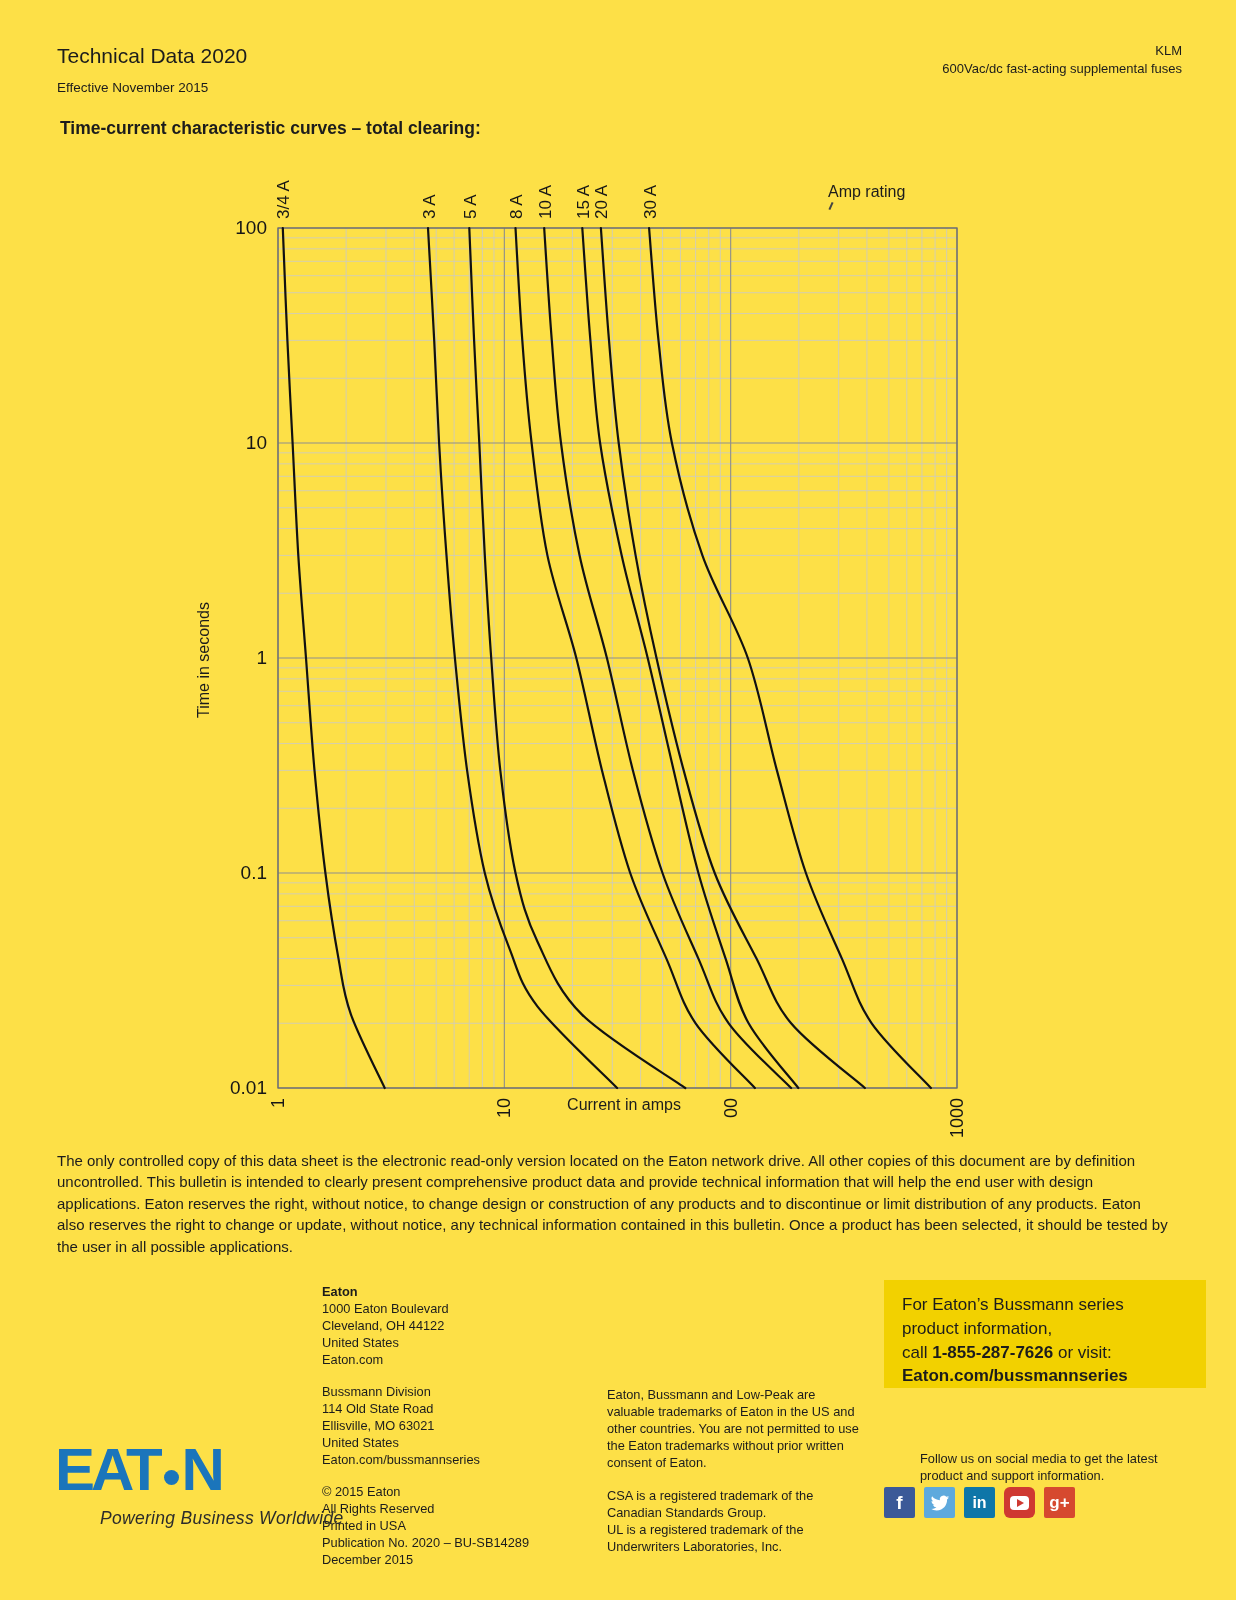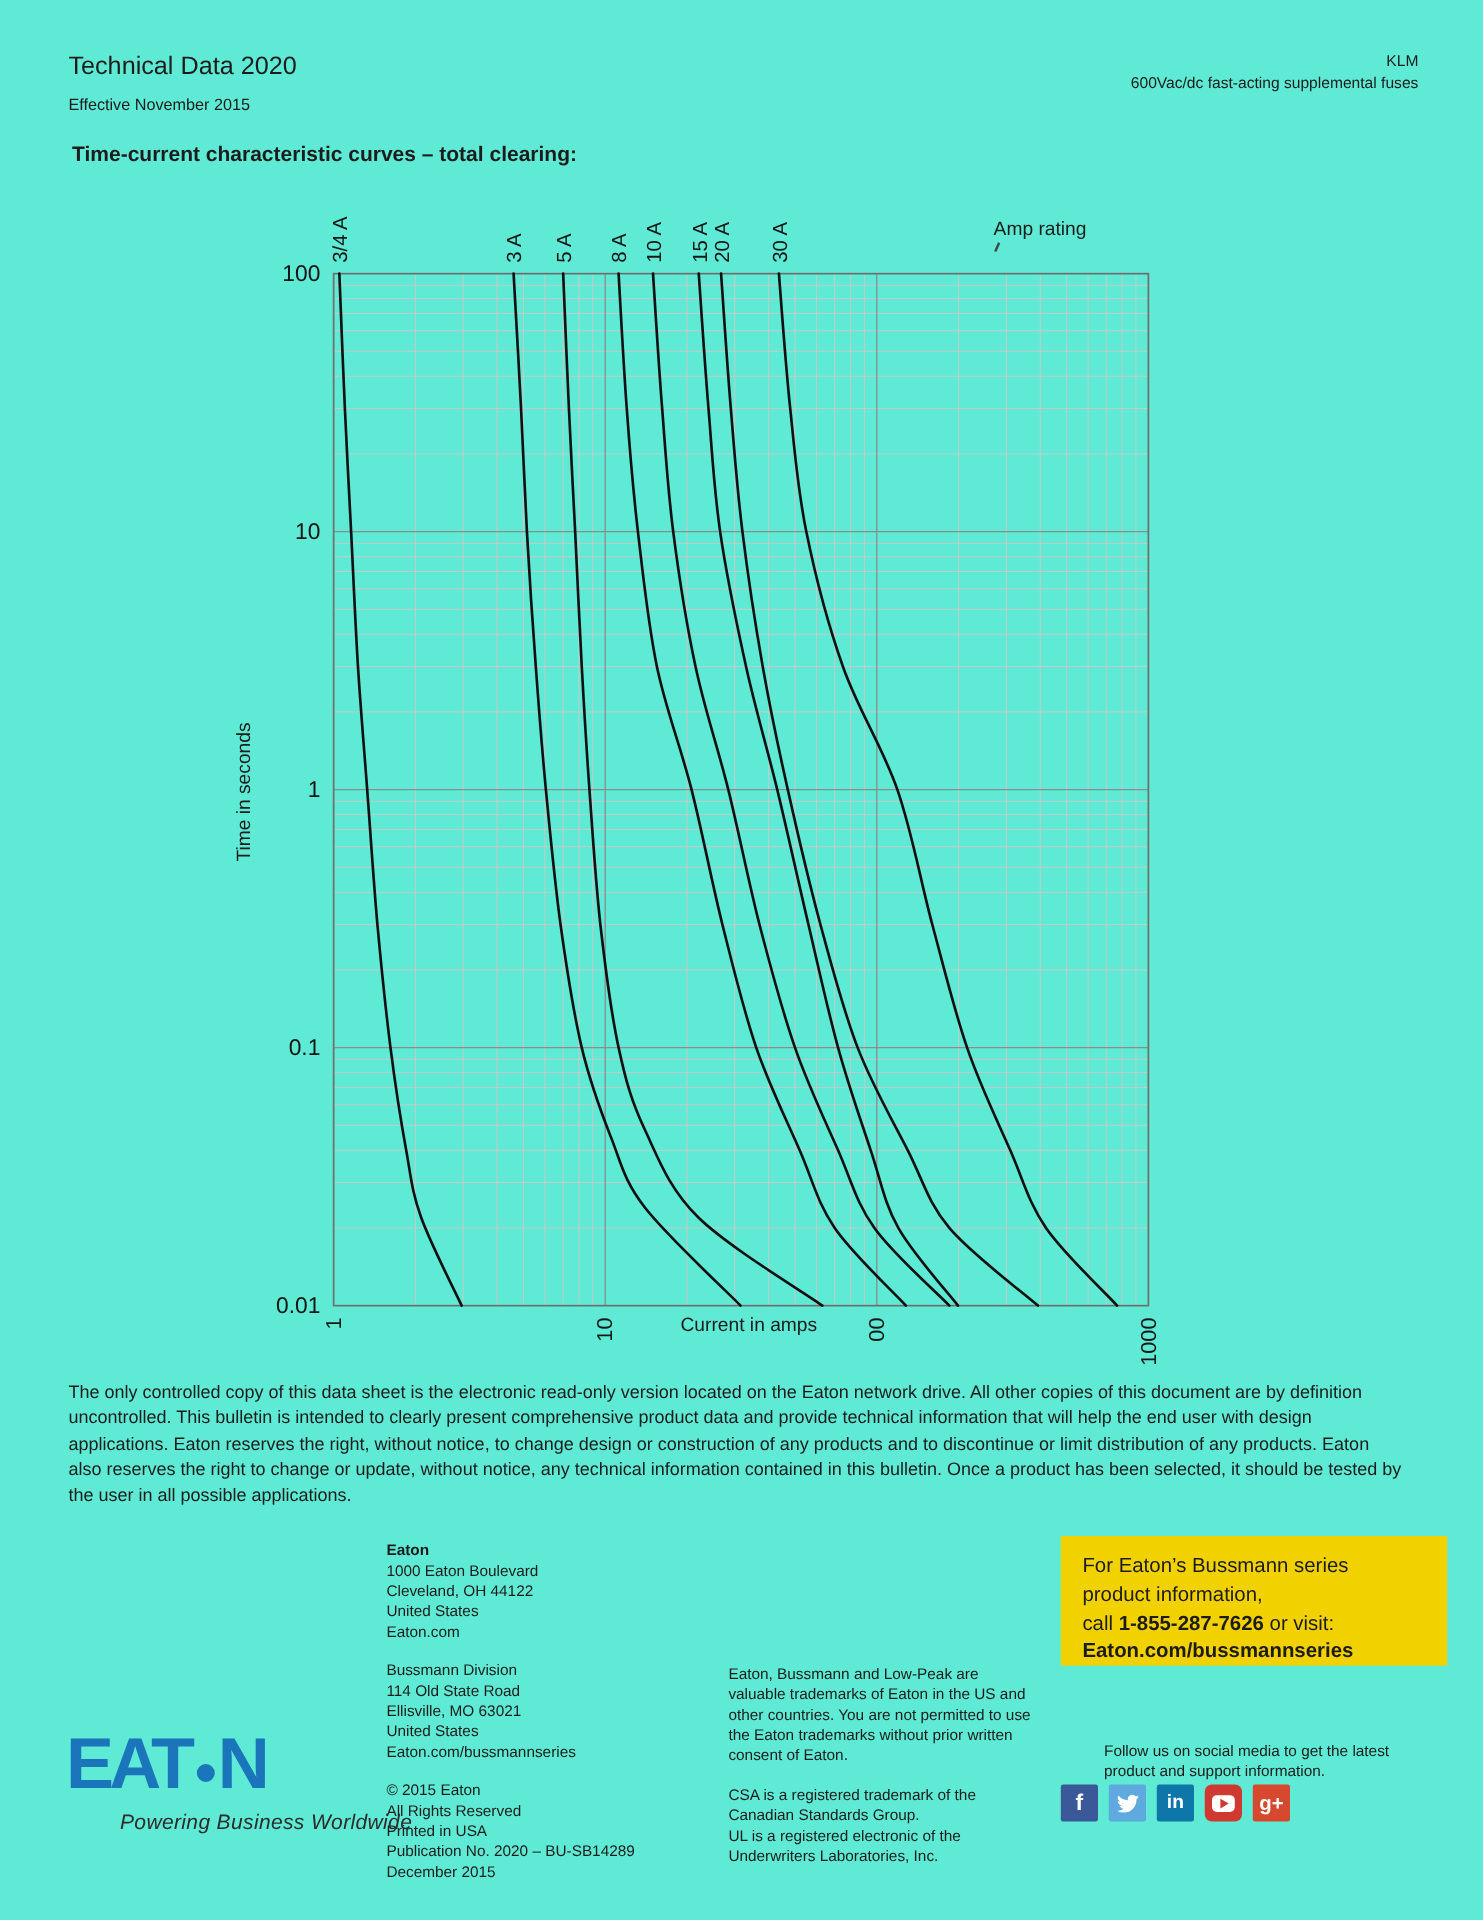--- a/index.html
+++ b/index.html
@@ -1,16 +1,16 @@
 <!DOCTYPE html>
 <html><head>
 <meta charset="utf-8">
 <style>
   html,body{margin:0;padding:0;background:#ffffff;}
-  .page{position:relative;width:1236px;height:1600px;background:#5eead4;overflow:hidden;
+  .page{position:relative;width:1236px;height:1600px;background:#fde047;overflow:hidden;
         font-family:"Liberation Sans", sans-serif;color:#1c1c1c;}
   .abs{position:absolute;}
   
   .hdr-title{left:57px;top:44px;font-size:21px;}
   .hdr-sub{left:57px;top:80px;font-size:13.5px;}
   .hdr-right{right:54px;top:42px;text-align:right;font-size:13px;line-height:1.4;}
   .section-title{left:60px;top:118px;font-size:17.5px;font-weight:bold;text-align:center;}
   
   #chart-svg{left:190px;top:148px;}
   .ylab{left:204px;top:660px;transform:translate(-50%,-50%) rotate(-90deg);font-size:16px;white-space:nowrap;}
@@ -175,21 +175,21 @@
       <div>Printed in USA</div>
       <div>Publication No. 2020 – BU-SB14289</div>
       <div>December 2015</div>
     </div>
   </div>
 
   <div class="abs tm">
     <div class="blk">Eaton, Bussmann and Low-Peak are valuable trademarks of Eaton in the US and other countries. You are not permitted to use the Eaton trademarks without prior written consent of Eaton.</div>
     <div class="blk">
       <div>CSA is a registered trademark of the Canadian Standards Group.</div>
-      <div>UL is a registered electronic of the Underwriters Laboratories, Inc.</div>
+      <div>UL is a registered trademark of the Underwriters Laboratories, Inc.</div>
     </div>
   </div>
 
   <div class="abs promo" style="background: rgb(242, 209, 0);">
     <div>For Eaton’s Bussmann series</div>
     <div>product information,</div>
     <div><span>call </span><span class="b">1-855-287-7626</span><span> or visit:</span></div>
     <div class="b">Eaton.com/bussmannseries</div>
   </div>
   <div class="abs follow">Follow us on social media to get the latest product and support information.</div>

